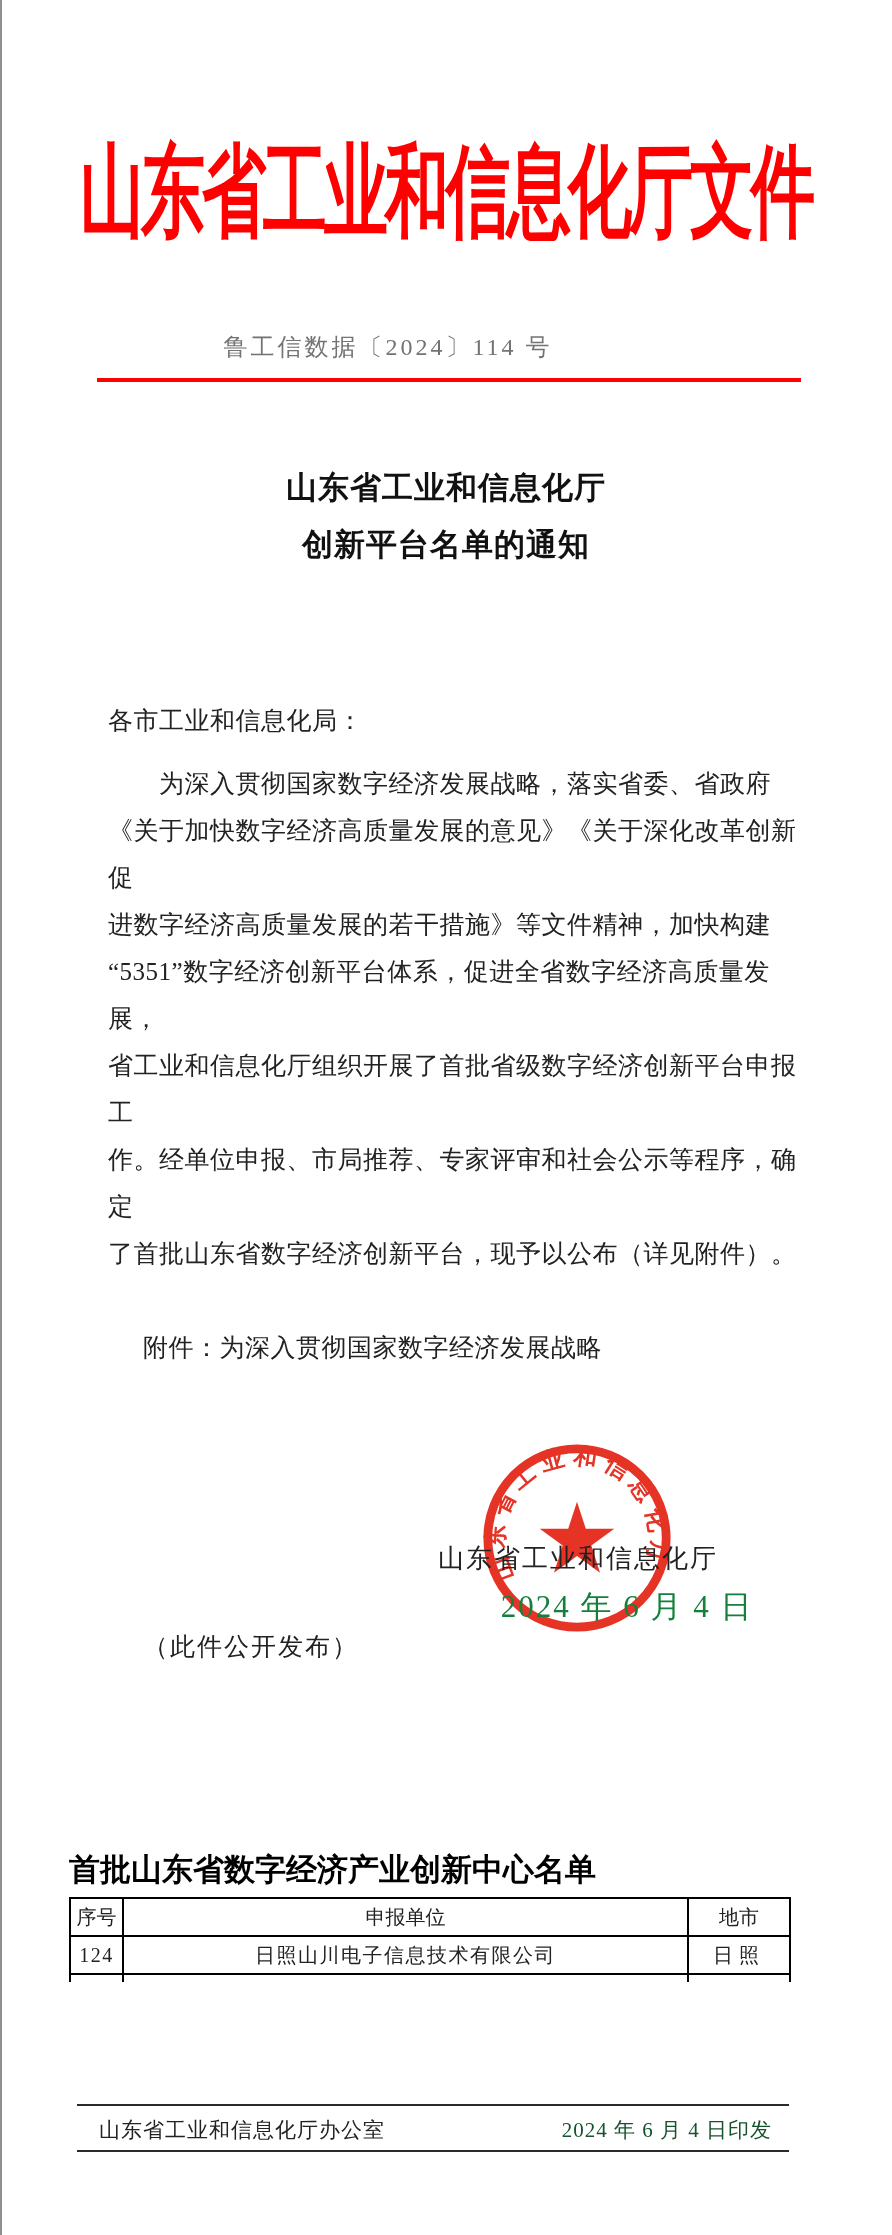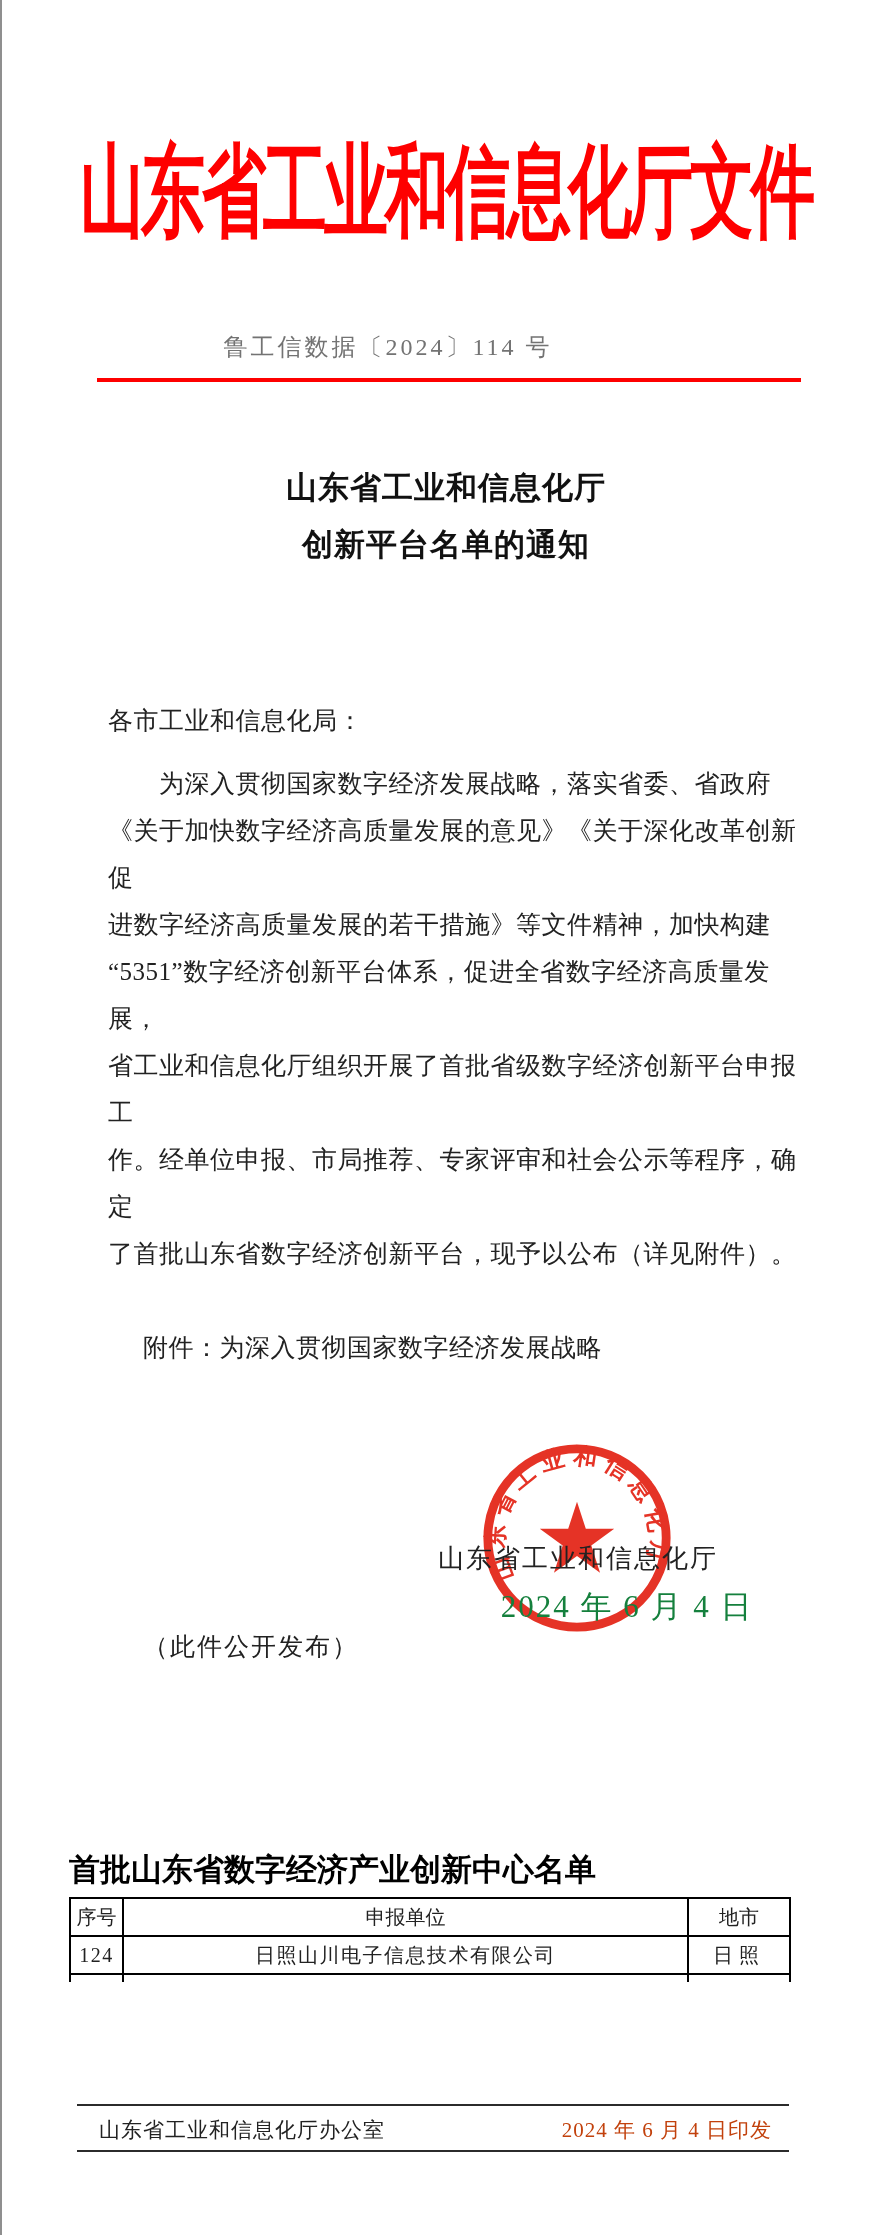--- a/index.html
+++ b/index.html
@@ -84,21 +84,21 @@
 
   .footer-rule{position:absolute;left:77px;width:712px;height:2px;background:#2b2b2b;}
   .footer-rule.top{top:2104px;}
   .footer-rule.bottom{top:2150px;}
   .footer-left{
     position:absolute;left:99px;top:2116px;
     font-size:21px;letter-spacing:1px;color:#222;white-space:nowrap;
   }
   .footer-right{
     position:absolute;right:120px;top:2116px;
-    font-size:21px;letter-spacing:1px;color:#c2410c;white-space:nowrap;
+    font-size:21px;letter-spacing:1px;color:#14532d;white-space:nowrap;
   }
 </style>
 </head>
 <body>
 
 <div class="page">
 
   <div class="edge-line"></div>
 
   <div class="header-title">山东省工业和信息化厅文件</div>

